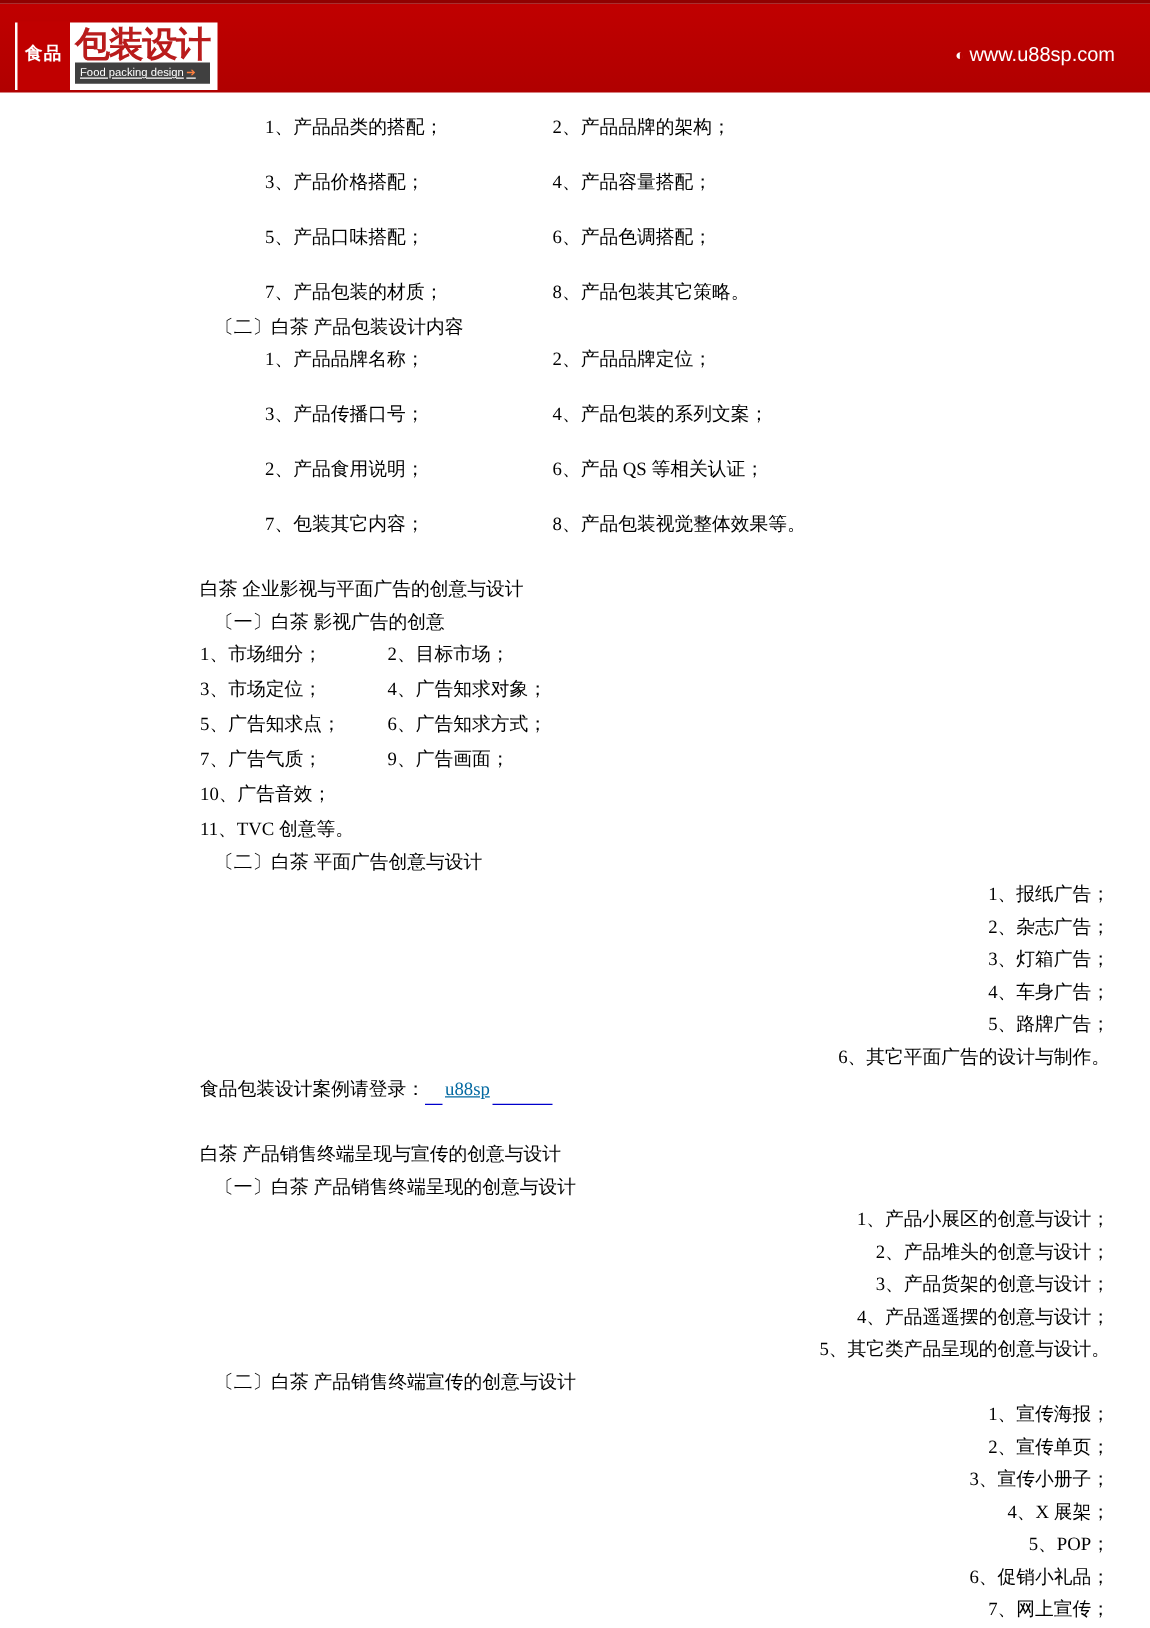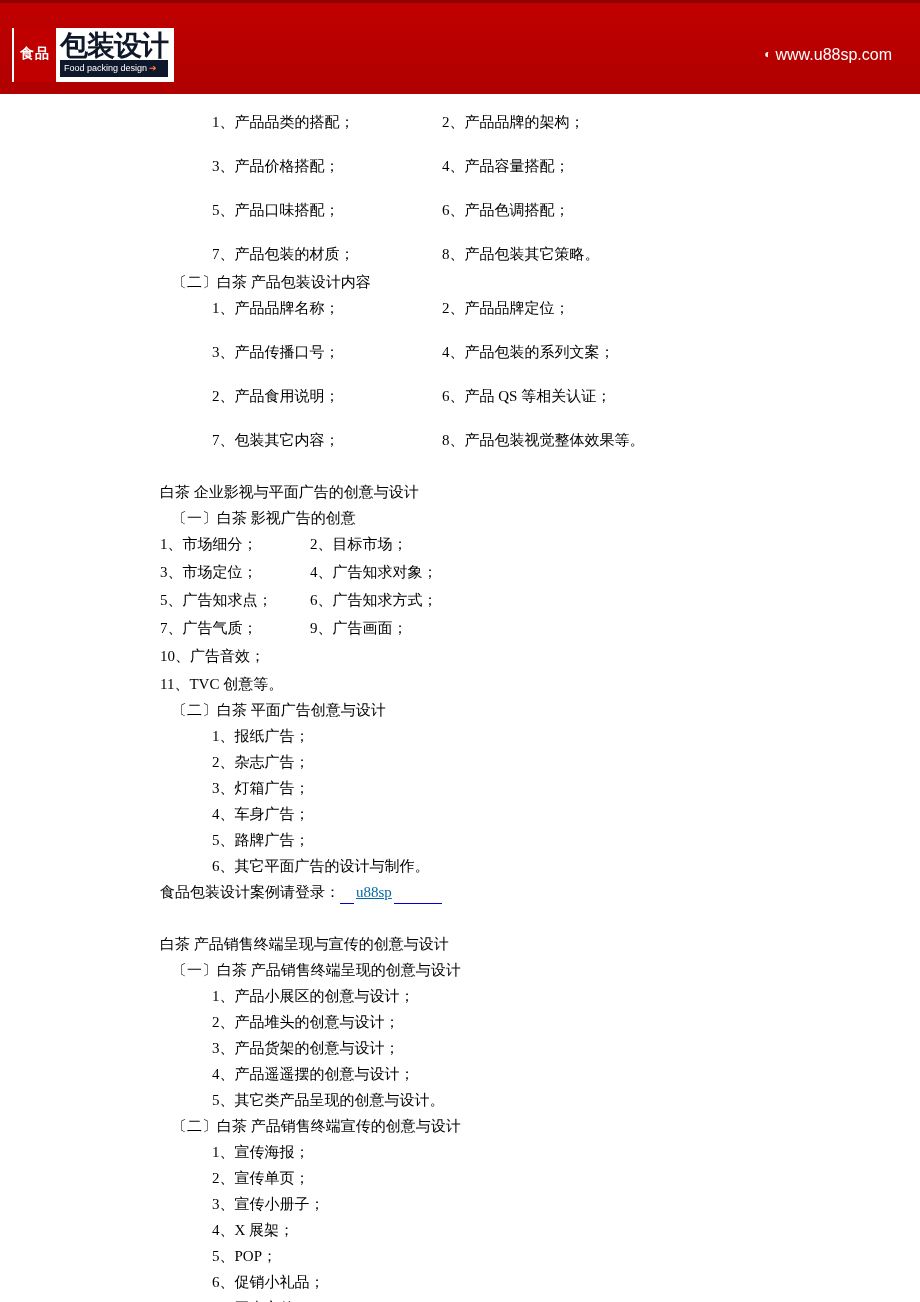--- a/index.html
+++ b/index.html
@@ -7,21 +7,21 @@
       font-family: "SimSun", "宋体", serif;
       font-size: 15px;
       background: #ffffff;
       width: 920px;
       margin: 0 auto;
       color: #000;
       line-height: 1.6;
     }
     .header {
       background: linear-gradient(to bottom, #c00000 0%, #b00000 100%);
-      height: 94px;
+      height: 74px;
       position: relative;
       border-top: 3px solid #900000;
       display: flex;
       align-items: center;
       justify-content: space-between;
       padding: 12px 28px 0 12px;
       gap: 20px;
     }
     .logo-wrap {
       display: flex;
@@ -39,36 +39,37 @@
       display: flex;
       align-items: center;
       letter-spacing: 1px;
     }
     .logo-main {
       display: flex;
       flex-direction: column;
       padding-left: 4px;
     }
     .logo-cn {
-      color: #0f172a;
+      color: #b91c1c;
       font-size: 28px;
       font-weight: 900;
       font-family: "SimHei", "黑体", sans-serif;
       line-height: 1;
       letter-spacing: -1px;
     }
     .logo-en {
       color: #fff;
-      background: #0f172a;
+      background: #404040;
       font-size: 9px;
       font-family: Arial, sans-serif;
       padding: 1px 4px;
       display: flex;
       align-items: center;
       gap: 2px;
+      text-decoration: underline;
     }
     .logo-arrow {
       color: #ff8040;
     }
     .site-url {
       color: #fff;
       font-family: Arial, sans-serif;
       font-size: 16px;
       display: flex;
       align-items: center;
@@ -91,20 +92,21 @@
       margin-left: 12px;
       margin-top: 2px;
       margin-bottom: 2px;
     }
     .section-title {
       margin-top: 28px;
       margin-bottom: 2px;
     }
     .single-list {
       margin-left: 52px;
+      text-align: right;
     }
     .single-list div { margin-bottom: 2px; }
     .two-col-tight {
       display: grid;
       grid-template-columns: 150px auto;
       row-gap: 4px;
       margin-bottom: 2px;
     }
     .link-line {
       margin-top: 2px;

